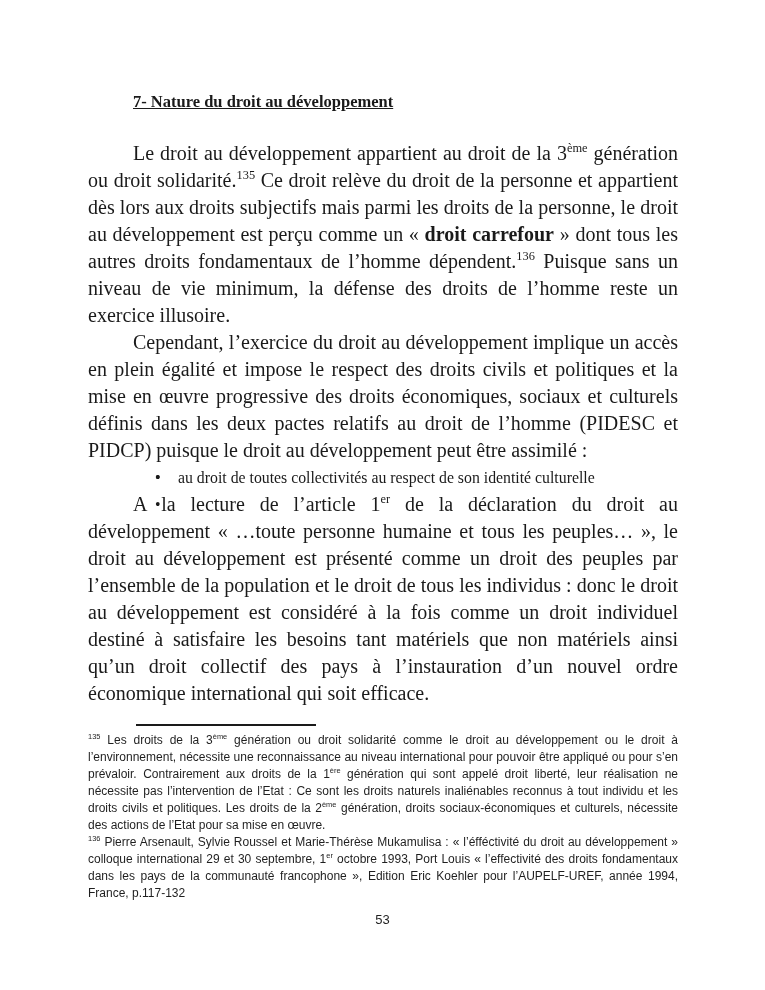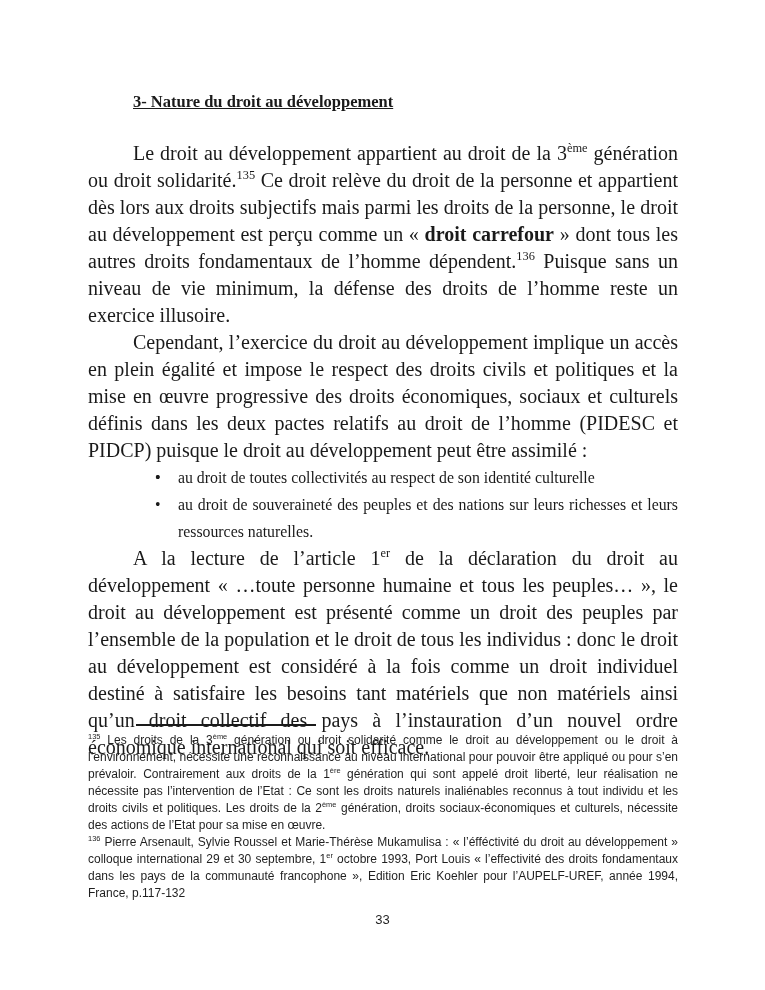--- a/index.html
+++ b/index.html
@@ -90,45 +90,44 @@
     color: #1f1f1f;
   }
 </style>
 </head>
 <body>
 
 <div class="page">
 
   <div class="content">
 
-    <h3 class="heading">3- Nature du droit au développement</h3>
+    <h3 class="heading">7- Nature du droit au développement</h3>
 
     <p class="para"><span>Le droit au développement appartient au droit de la 3</span><span class="sup">ème</span><span> génération ou droit solidarité.</span><span class="sup">135</span><span> Ce droit relève du droit de la personne et appartient dès lors aux droits subjectifs mais parmi les droits de la personne, le droit au développement est perçu comme un « </span><span style="font-weight: 700;">droit carrefour</span><span> » dont tous les autres droits fondamentaux  de l’homme dépendent.</span><span class="sup">136</span><span> Puisque sans un niveau de vie minimum, la défense des droits de l’homme reste un exercice illusoire.</span></p>
 
     <p class="para"><span>Cependant, l’exercice du droit au développement implique un accès en plein égalité et impose le respect des droits civils et politiques et la mise en œuvre progressive des droits économiques, sociaux et culturels définis dans les deux pactes relatifs au droit de l’homme (PIDESC et PIDCP) puisque le droit au développement peut être assimilé :</span></p>
 
     <ul class="bullets">
       <li>
         <span class="marker">•</span>
       </li>
       <li>
         <span class="marker">•</span>
         <span><span>au droit de toutes collectivités au respect de son identité culturelle</span></span>
       </li>
       <li>
         <span class="marker">•</span>
-        <span><span>au droit de souveraineté des peuples et des nations sur leurs richesses et leurs ressources naturelles.</span></span>
       </li>
     </ul>
 
     <p class="para"><span>A la lecture de l’article 1</span><span class="sup">er</span><span> de la déclaration du droit au développement « …toute personne humaine et tous les peuples… », le droit au développement est présenté comme un droit des peuples par l’ensemble de la population et le droit de tous les individus : donc le droit au développement est considéré à la fois comme un droit individuel destiné à satisfaire les besoins tant matériels que non matériels ainsi qu’un droit collectif des pays à l’instauration d’un nouvel ordre économique international qui soit efficace.</span></p>
 
   </div>
 
   <div class="footnotes">
     <hr class="footnote-separator">
     <p class="footnote"><span class="sup">135</span><span> Les droits de la 3</span><span class="sup">ème</span><span> génération ou droit solidarité comme le droit au développement ou le droit à l’environnement, nécessite une reconnaissance au niveau international pour pouvoir être appliqué ou pour s’en prévaloir. Contrairement aux droits de la 1</span><span class="sup">ère</span><span> génération qui sont appelé droit liberté, leur réalisation ne nécessite pas l’intervention de l’Etat : Ce sont les droits naturels inaliénables reconnus à tout individu et les droits civils et politiques. Les droits de la 2</span><span class="sup">ème</span><span> génération,  droits sociaux-économiques et culturels, nécessite des actions de l’Etat pour sa mise en œuvre.</span></p>
     <p class="footnote"><span class="sup">136</span><span> Pierre Arsenault, Sylvie Roussel et Marie-Thérèse Mukamulisa : «  l’éfféctivité du droit au développement » colloque international 29 et 30 septembre, 1</span><span class="sup">er</span><span> octobre 1993, Port Louis «  l’effectivité des droits fondamentaux dans les pays de la communauté francophone », Edition Eric Koehler pour l’AUPELF-UREF, année 1994, France, p.117-132</span></p>
   </div>
 
-  <div class="page-number">33</div>
+  <div class="page-number">53</div>
 
 </div>
 
 </body></html>

